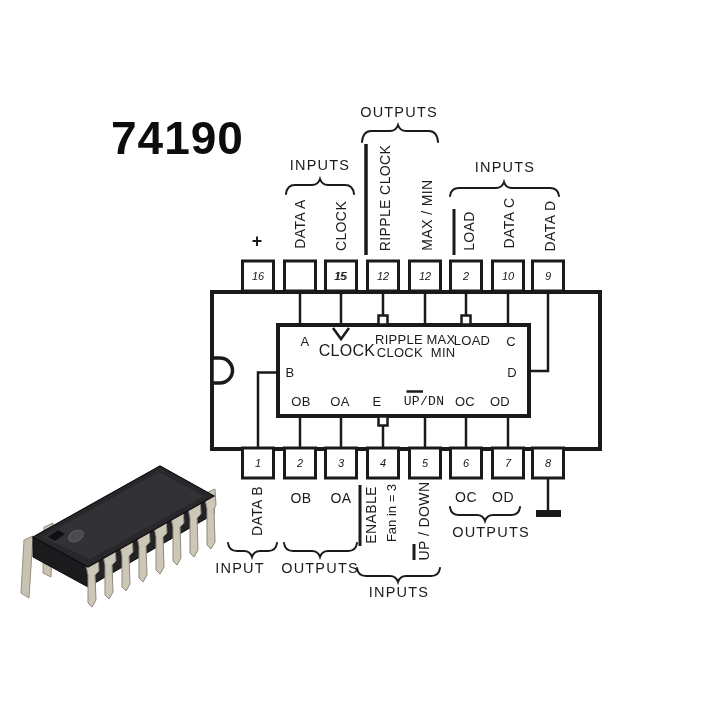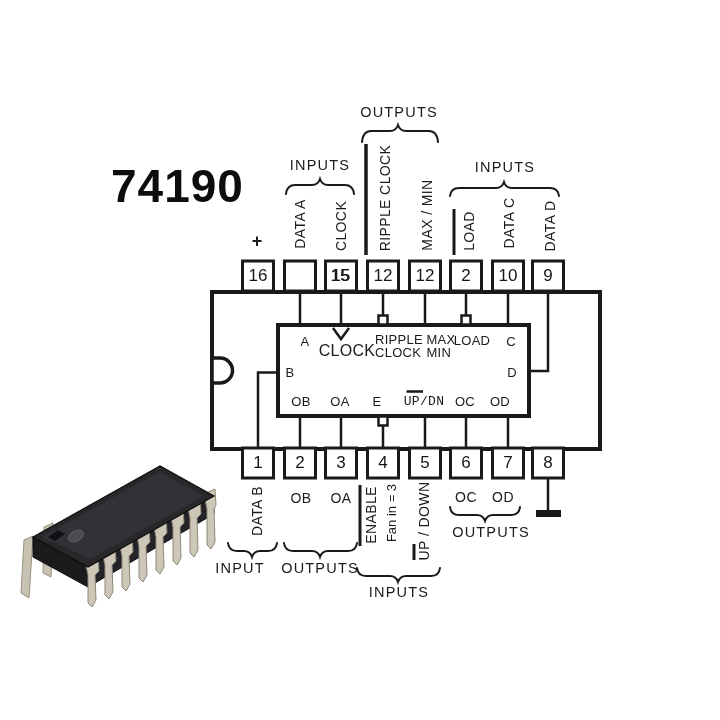--- a/index.html
+++ b/index.html
@@ -2,27 +2,27 @@
 <html><head>
 <meta charset="utf-8">
 <style>
   html,body{margin:0;padding:0;background:#fff;}
   #stage{position:relative;width:720px;height:720px;background:#ffffff;overflow:hidden;
          font-family:"Liberation Sans",sans-serif;}
   svg{position:absolute;left:0;top:0;}
   .lbl{position:absolute;color:#1b1b1b;white-space:nowrap;z-index:5;}
   .ctr{transform:translate(-50%,-50%);}
   .rot{transform:translate(-50%,-50%) rotate(-90deg);}
-  .title{font-size:46px;font-weight:700;letter-spacing:1px;color:#0d0d0d;margin-top:48px;}
-  .pin-num{font-size:17px;color:#161616;}
+  .title{font-size:46px;font-weight:700;letter-spacing:1px;color:#0d0d0d;}
+  .pin-num{font-size:11px;color:#161616;font-style:italic;}
   .sig{font-size:14px;letter-spacing:0.4px;}
   .grp{font-size:14.5px;letter-spacing:1.2px;}
   .inner{font-size:13px;letter-spacing:0.3px;}
   .inner-big{font-size:16px;letter-spacing:0.3px;}
-  .two-line{text-align:left;line-height:12.5px;}
+  .two-line{text-align:right;line-height:12.5px;}
   .note{font-size:13px;}
   .plus{font-size:18px;font-weight:700;}
 </style>
 </head>
 <body>
 
 <div id="stage">
 
   <svg width="720" height="720" viewBox="0 0 720 720">
     <g stroke="#1a1a1a" fill="none">

